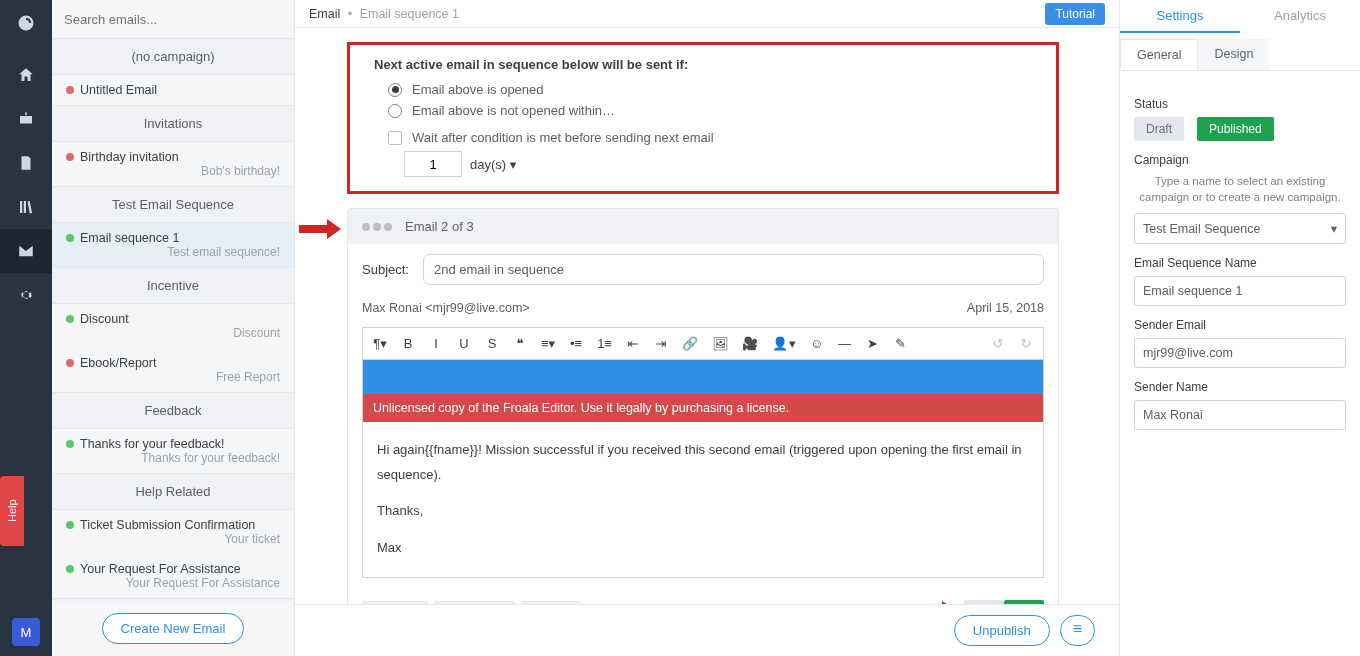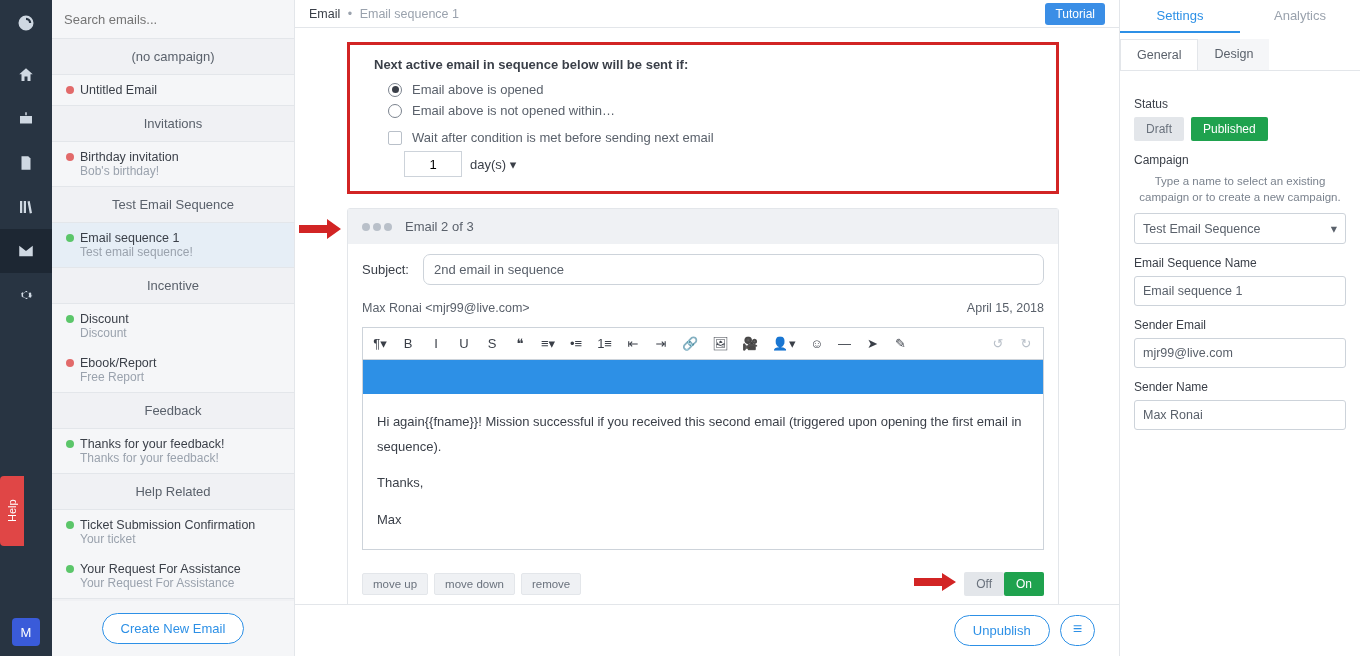--- a/index.html
+++ b/index.html
@@ -17,21 +17,21 @@
 
 
 .sidebar { width: 243px; background: #f5f6f8; border-right: 1px solid #e3e6ea; display: flex; flex-direction: column; position: relative; }
 .searchbar { padding: 10px 12px; }
 .searchbar input { width: 100%; border: none; background: transparent; color: #97a1ad; font-size: 13px; outline: none; }
 .side-scroll { overflow-y: auto; flex: 1; }
 .group-head { text-align: center; padding: 10px 8px; color: #5a616b; font-size: 13px; background: #f0f1f4; border-top: 1px solid #e3e6ea; border-bottom: 1px solid #e3e6ea; }
 .side-item { padding: 8px 14px; font-size: 12.5px; cursor: pointer; }
 .side-item .dot { display: inline-block; width: 8px; height: 8px; border-radius: 50%; margin-right: 6px; }
 .side-item .ttl { color: #3a3f48; }
-.side-item .sub { color: #9aa2ad; font-size: 12px; padding-left: 14px; display: block; }
+.side-item .sub { color: #9aa2ad; font-size: 12px; padding-left: 14px; display: block; text-align: right; }
 .side-item.active { background: #e6eef6; }
 .dot.red { background: #e26a6a; }
 .dot.green { background: #5bc66a; }
 .sidebar-foot { padding: 12px; text-align: center; background: #f5f6f8; }
 .btn-outline { display: inline-block; padding: 7px 18px; border: 1px solid #2d90e6; color: #2d90e6; border-radius: 18px; font-size: 13px; cursor: pointer; background: #fff; }
 
 
 .main { flex: 1; display: flex; flex-direction: column; background: #fff; min-width: 0; justify-content: flex-end; }
 .topbar { height: 28px; display: flex; align-items: center; border-bottom: 1px solid #e3e6ea; padding: 0 14px; justify-content: space-between; }
 .topbar .crumb { font-size: 12.5px; color: #3a3f48; }
@@ -82,21 +82,21 @@
 .rpanel { width: 241px; border-left: 1px solid #e3e6ea; display: flex; flex-direction: column; background: #fff; }
 .rtabs { display: flex; }
 .rtab { flex: 1; text-align: center; padding: 8px 0; font-size: 13px; color: #9aa2ad; cursor: pointer; }
 .rtab.act { color: #2d90e6; border-bottom: 2px solid #2d90e6; }
 .subtabs { display: flex; border-bottom: 1px solid #e3e6ea; margin-top: 6px; }
 .stab { padding: 8px 16px; font-size: 12.5px; color: #5a616b; border: 1px solid #e3e6ea; border-bottom: none; cursor: pointer; }
 .stab.act { background: #fff; border-top: 1px solid #e3e6ea; font-weight: 500; }
 .stab:not(.act) { background: #f5f6f8; border: none; }
 .rbody { padding: 14px 14px; font-size: 12.5px; color: #5a616b; }
 .rbody .lbl { font-size: 12px; color: #3a3f48; margin: 12px 0 6px; display: block; font-weight: 500; }
-.pill-row { display: flex; gap: 7px; text-align: right; }
+.pill-row { display: flex; gap: 13px; text-align: right; }
 .pill { padding: 5px 12px; font-size: 12px; border-radius: 2px; cursor: pointer; }
 .pill.draft { background: #e3e6ea; color: #6a727d; }
 .pill.pub { background: #1fa24e; color: #fff; }
 .rin { width: 100%; border: 1px solid #cdd3da; border-radius: 3px; padding: 7px 8px; font-size: 12.5px; color: #5a616b; }
 .rsel { width: 100%; border: 1px solid #cdd3da; border-radius: 3px; padding: 7px 8px; font-size: 12.5px; color: #5a616b; display: flex; justify-content: space-between; align-items: center; cursor: pointer; }
 .hint { font-size: 11.5px; color: #7b838e; line-height: 1.4; text-align: center; }
 </style>
 </head>
 <body>
 
@@ -228,20 +228,21 @@
               <span class="tbi">🎥</span>
               <span class="tbi">👤▾</span>
               <span class="tbi">☺</span>
               <span class="tbi">—</span>
               <span class="tbi">➤</span>
               <span class="tbi">✎</span>
               <span class="tbi" style="color: rgb(185, 192, 201); margin-left: auto;">↺</span>
               <span class="tbi" style="color: rgb(185, 192, 201);">↻</span>
             </div>
           <div class="blue-band"></div>
+          <div class="red-band">Unlicensed copy of the Froala Editor. Use it legally by purchasing a license.</div>
           <div class="body-area">
             <div>Hi again{{fname}}!  Mission successful if you received this second email (triggered upon opening the first email in sequence).</div>
             <div style="margin-top:12px">Thanks,</div>
             <div style="margin-top:12px">Max</div>
           </div>
         </div>
         <div class="card-foot">
           <div class="foot-left">
             <span class="mini-btn">move up</span>
             <span class="mini-btn">move down</span>

